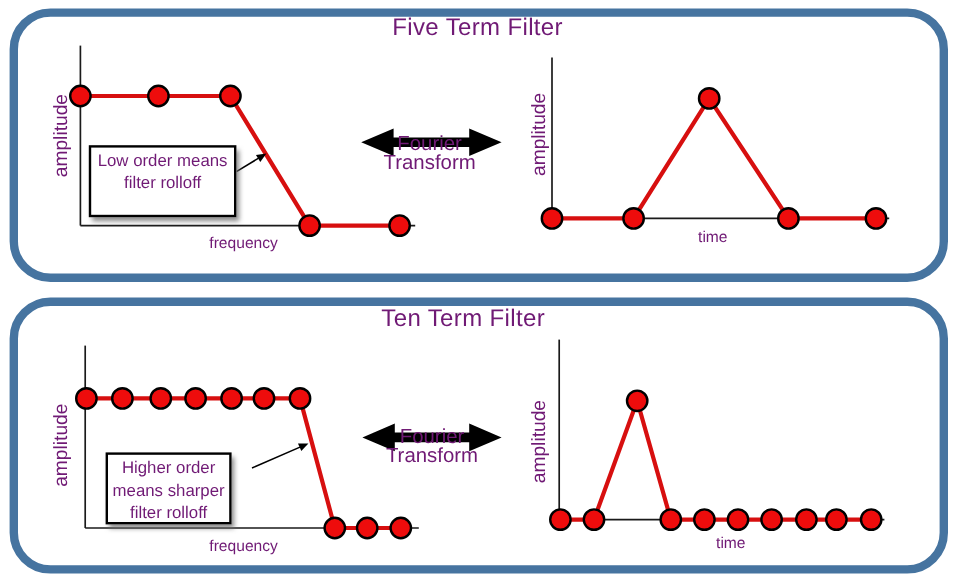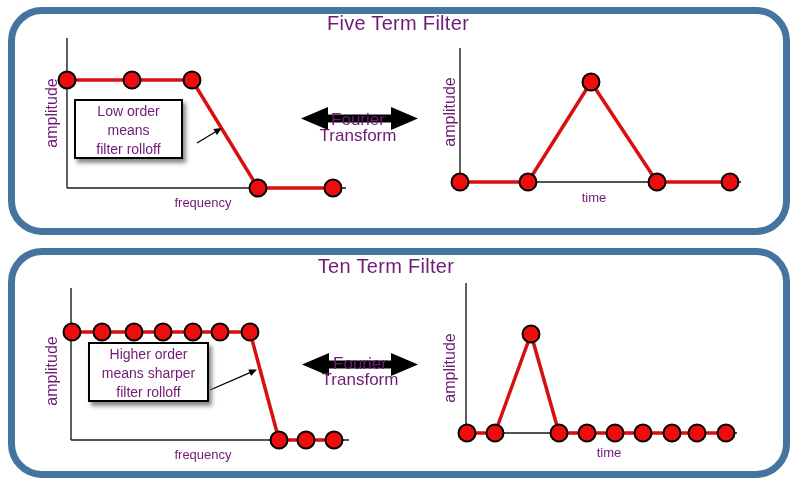--- a/index.html
+++ b/index.html
@@ -120,23 +120,23 @@
   <div class="rot" style="left:7px;top:103px">amplitude</div>
   <div class="lbl cx axlbl" style="left:203px;top:194px">frequency</div>
   <div class="rot" style="left:405px;top:102px">amplitude</div>
   <div class="lbl cx axlbl" style="left:594px;top:189px">time</div>
 
   <div class="rot" style="left:7px;top:361px">amplitude</div>
   <div class="lbl cx axlbl" style="left:203px;top:446px">frequency</div>
   <div class="rot" style="left:405px;top:358px">amplitude</div>
   <div class="lbl cx axlbl" style="left:609px;top:444px">time</div>
 
-  <div class="callout" style="left:74px;top:99px;width:109px;height:60px">
+  <div class="callout" style="left:74px;top:121px;width:123px;height:60px">
     <div>Low order means</div>
     <div>filter rolloff</div>
   </div>
-  <div class="callout" style="left:88px;top:342px;width:121px;height:60px">
+  <div class="callout" style="left:88px;top:377px;width:105px;height:60px">
     <div>Higher order</div>
     <div>means sharper</div>
     <div>filter rolloff</div>
   </div>
 
 </div>
 
 </body></html>

